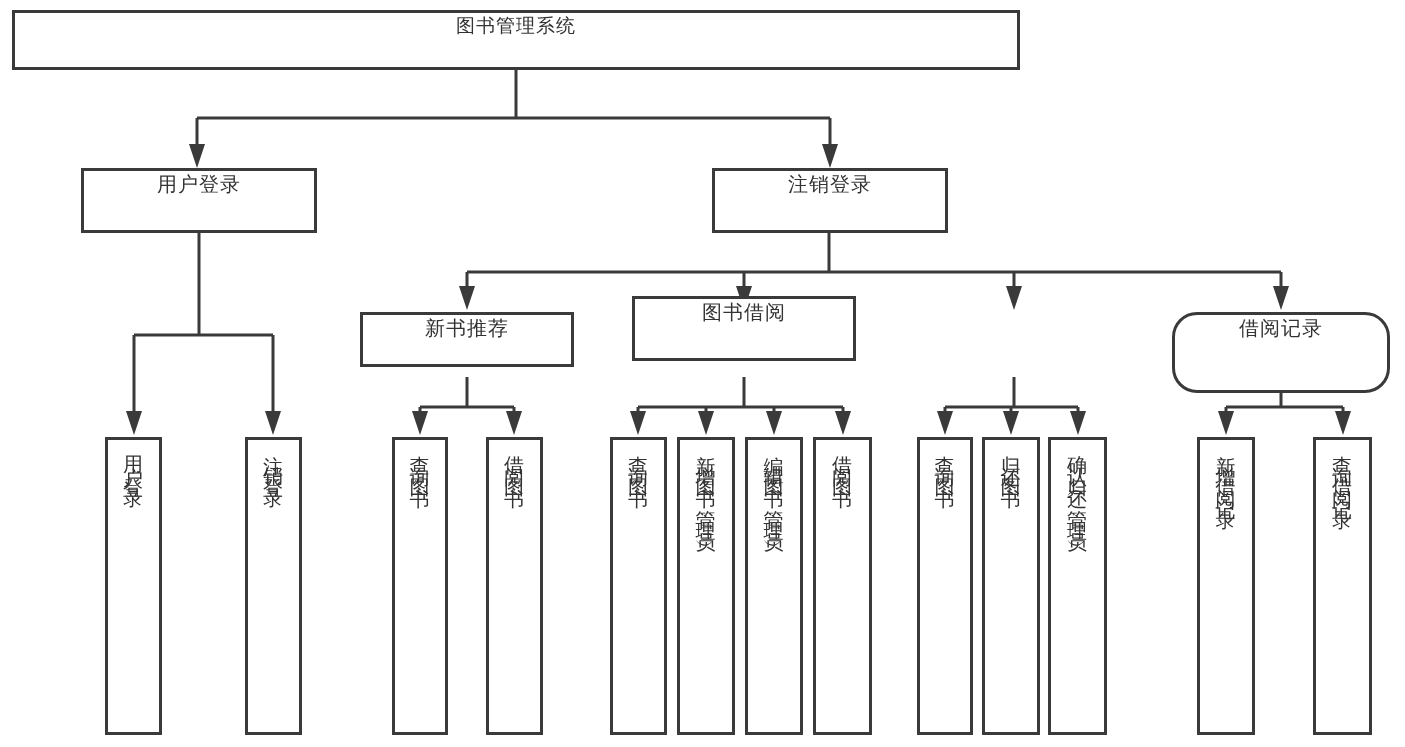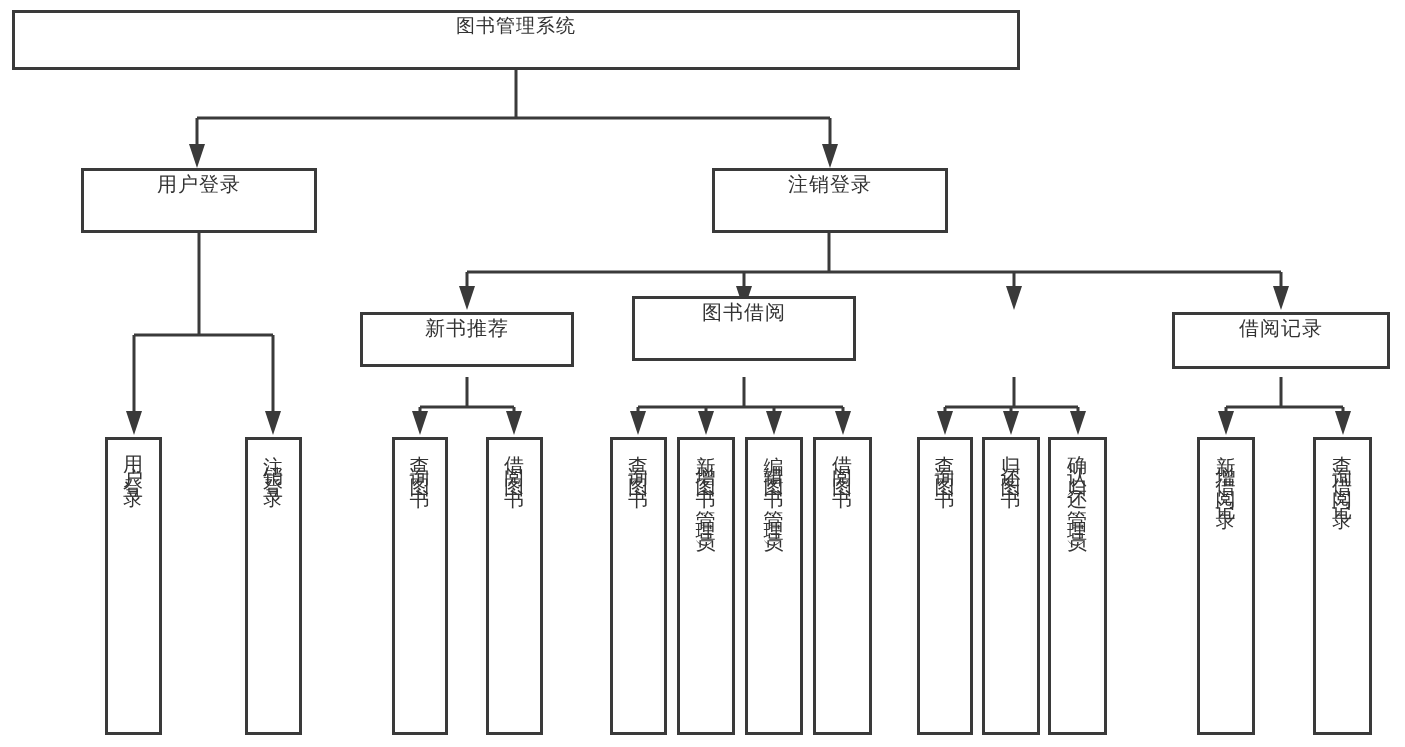--- a/index.html
+++ b/index.html
@@ -123,21 +123,21 @@
   <div class="node hnode" style="left:712px; top:168px; width:236px; height:65px;">
     <span>注销登录</span>
   </div>
 
   <div class="node hnode" style="left:360px; top:312px; width:214px; height:55px;">
     <span>新书推荐</span>
   </div>
   <div class="node hnode" style="left:632px; top:296px; width:224px; height:65px;">
     <span>图书借阅</span>
   </div>
-  <div class="node hnode" style="left:1172px; top:312px; width:218px; height:57px;">
+  <div class="node hnode" style="left:1172px; top:312px; width:218px; height:81px;border-radius:25px;">
     <span>借阅记录</span>
   </div>
 
   <div class="node vnode" style="left:105px; top:437px; width:57px; height:298px;">
     <span>用户登录</span>
   </div>
   <div class="node vnode" style="left:245px; top:437px; width:57px; height:298px;">
     <span>注销登录</span>
   </div>
 

